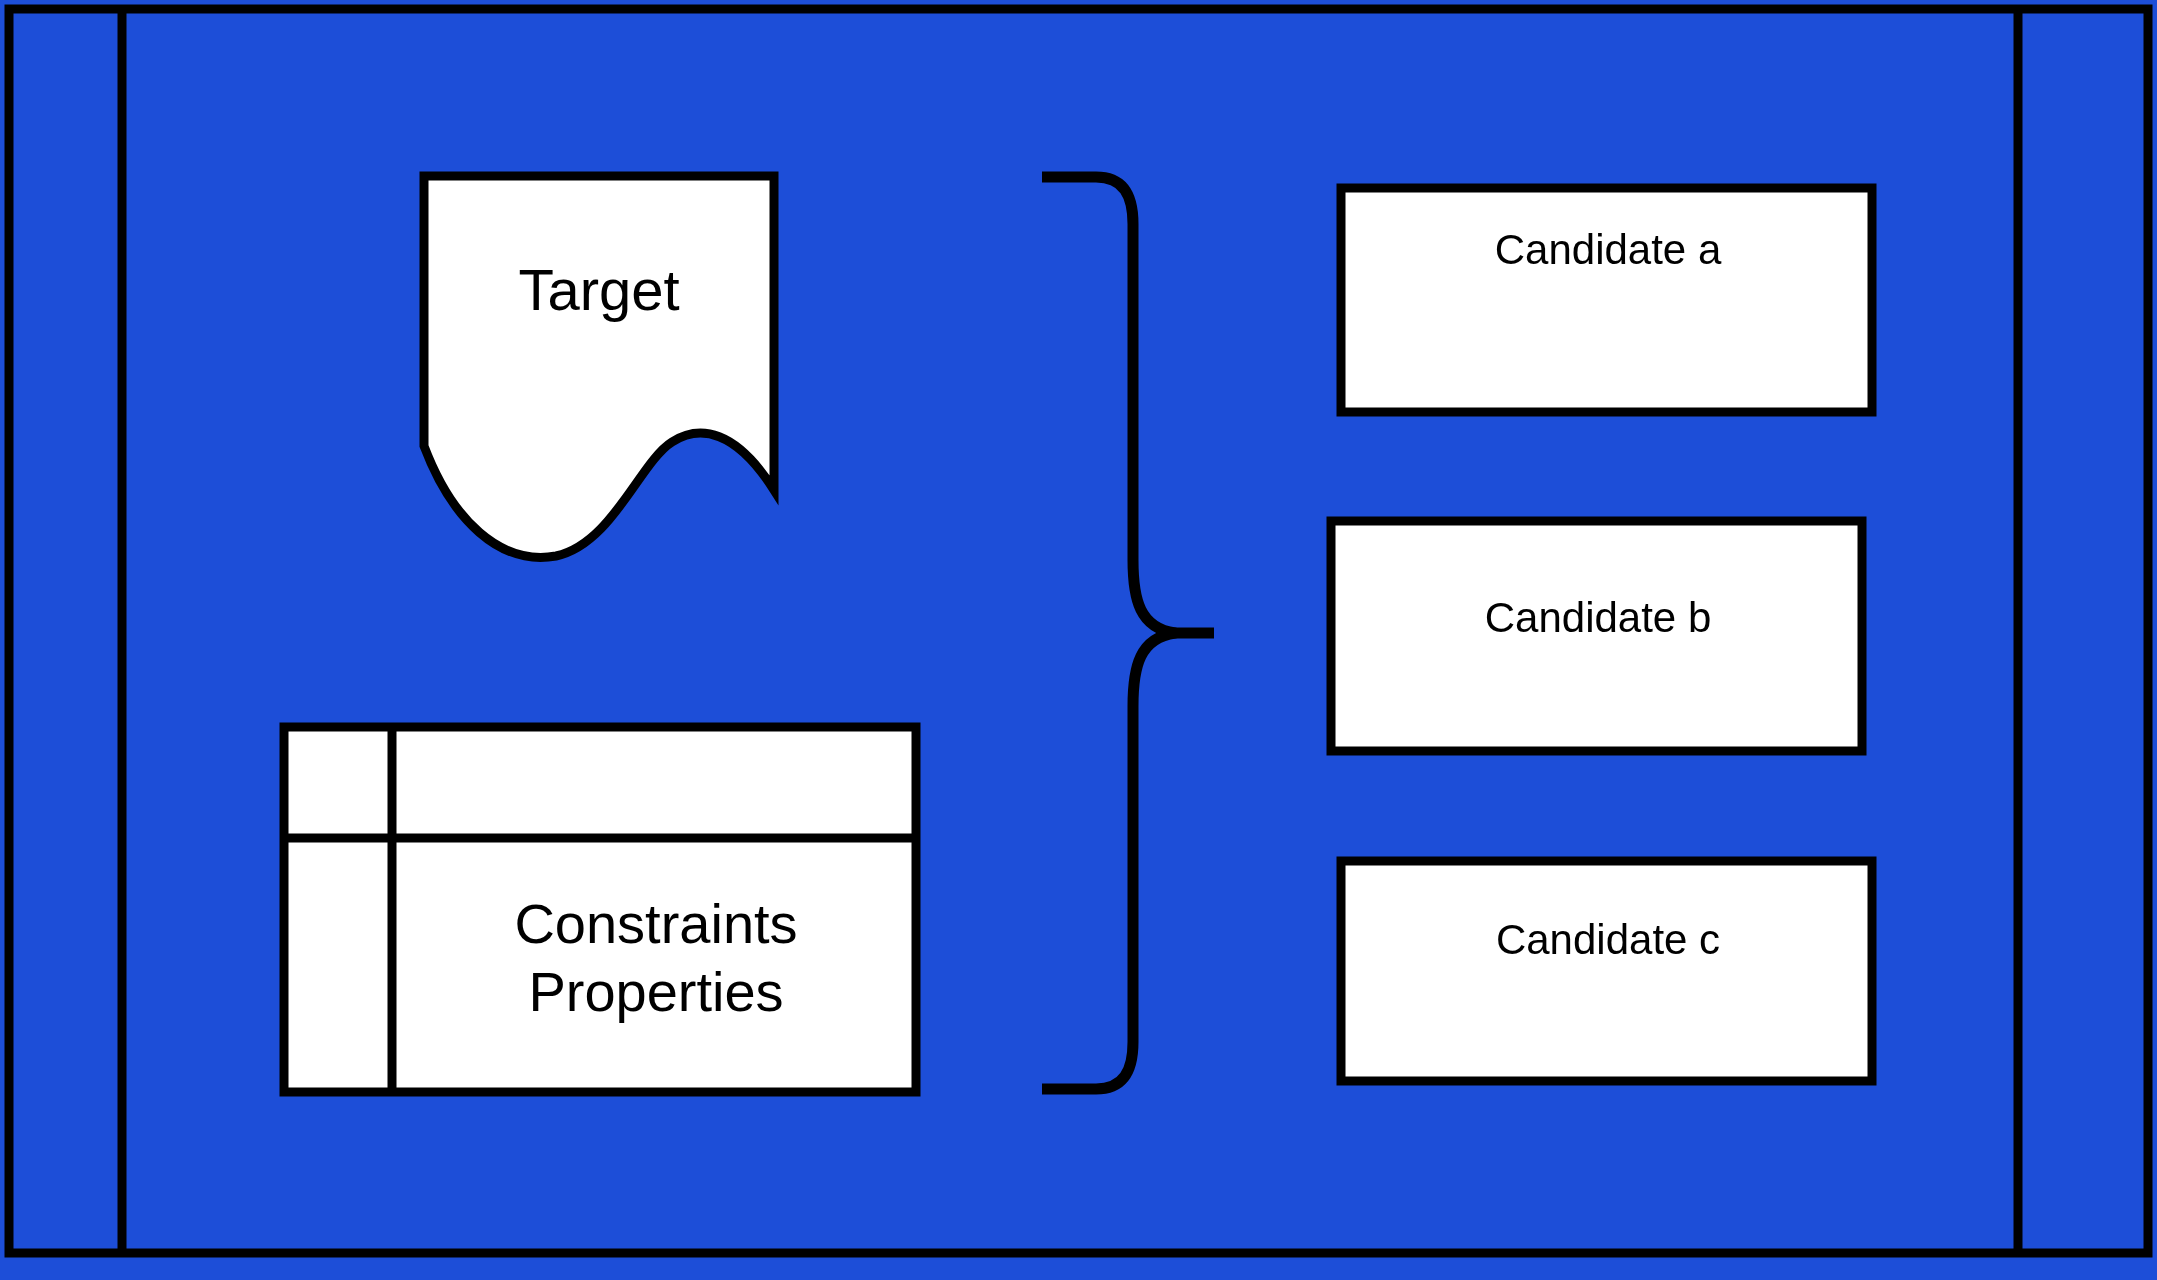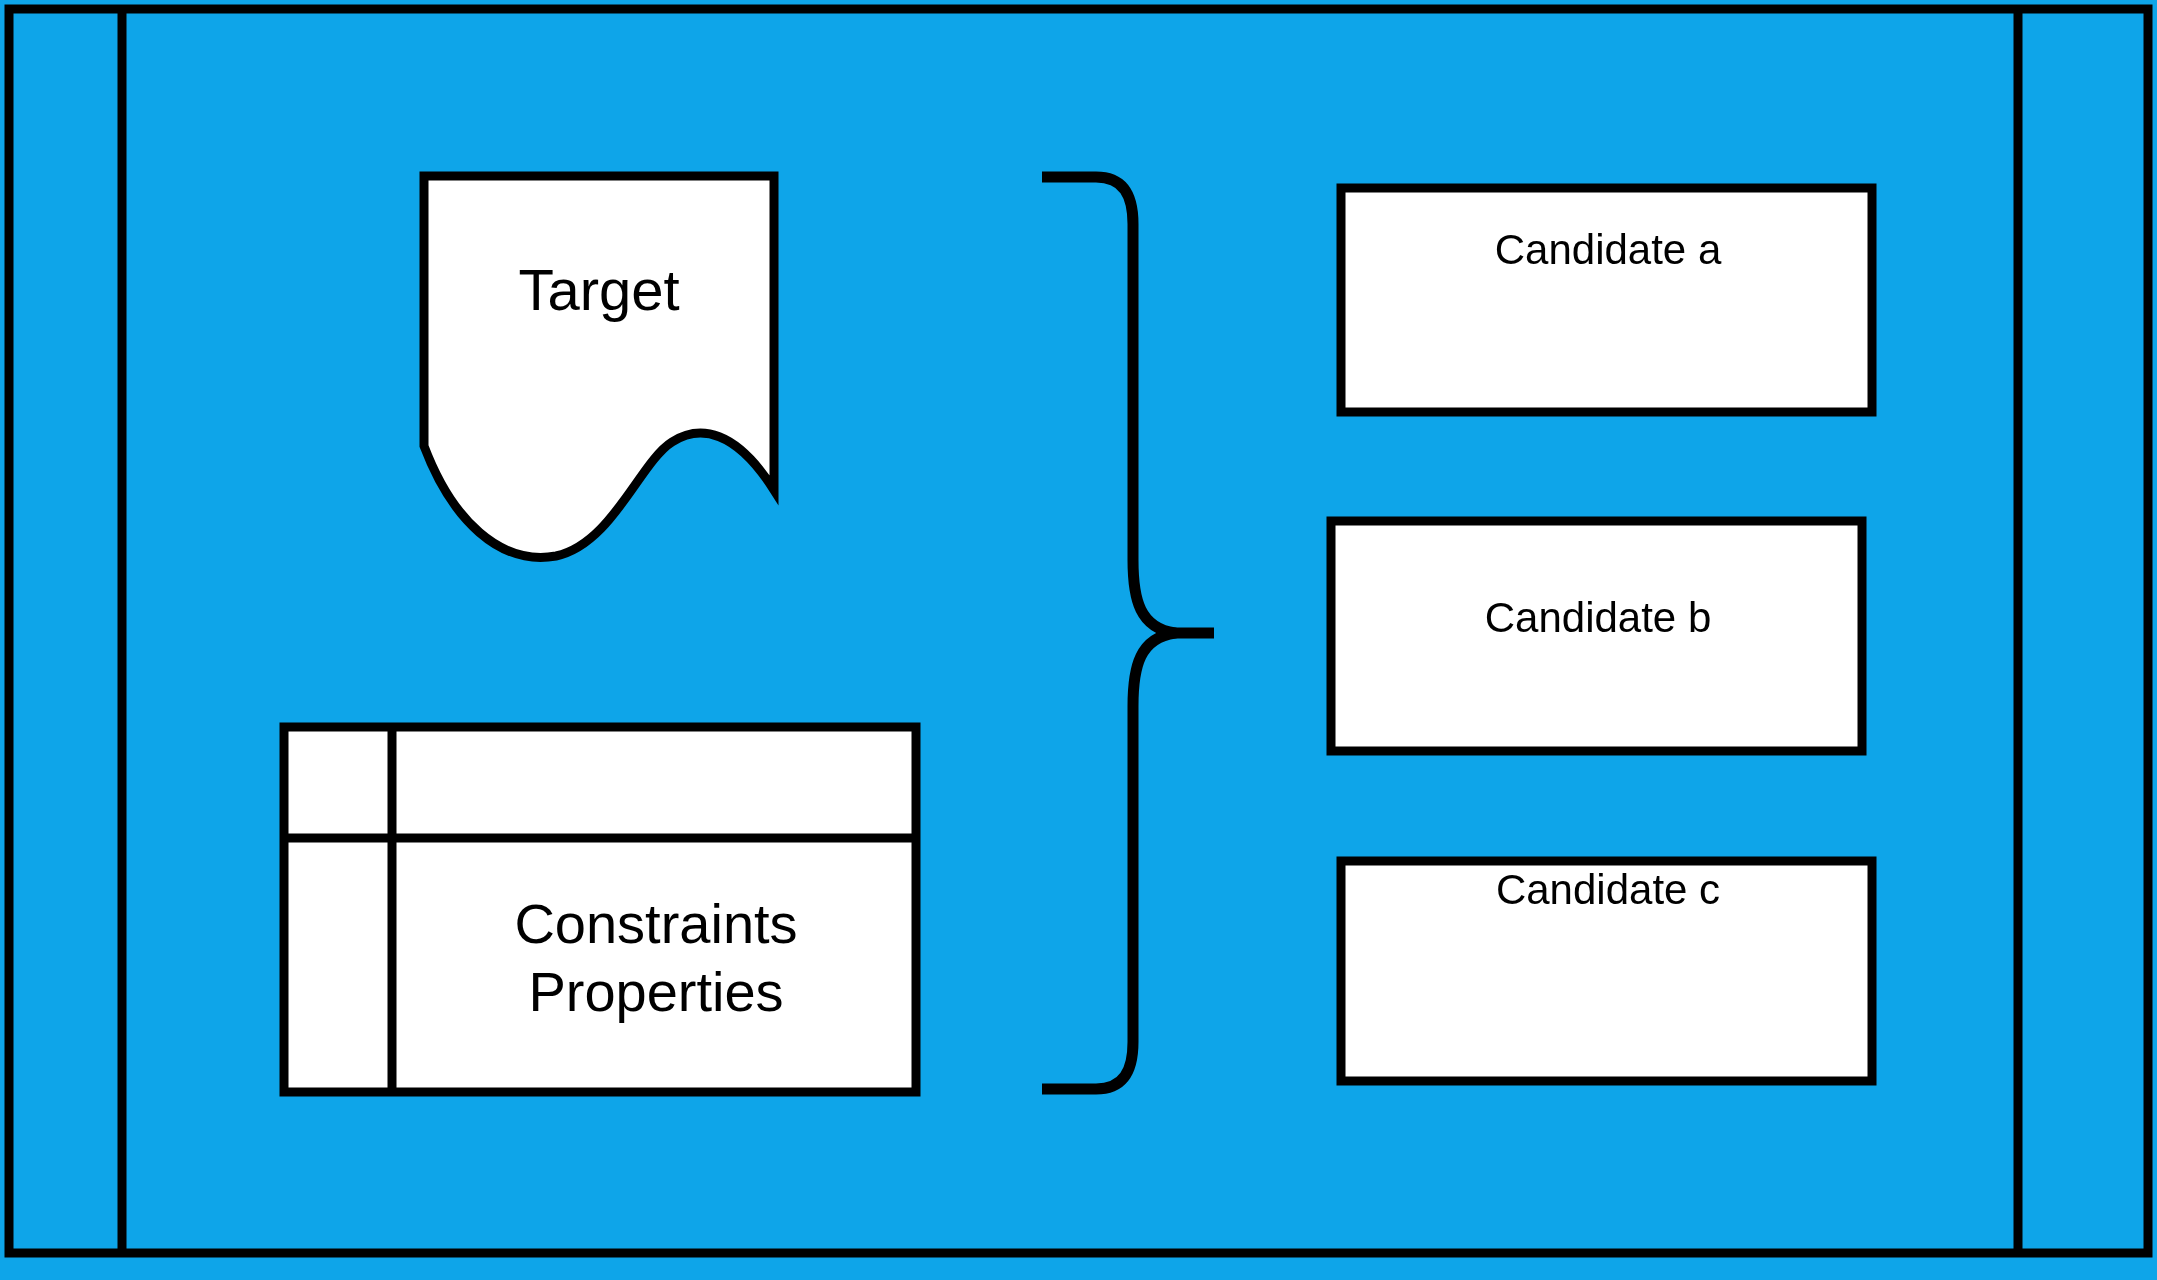--- a/index.html
+++ b/index.html
@@ -8,21 +8,21 @@
     padding: 0;
     background: #ffffff;
   }
   body {
     font-family: "Liberation Sans", sans-serif;
   }
   #canvas {
     position: relative;
     width: 2157px;
     height: 1280px;
-    background: #0ea5e9;
+    background: #1d4ed8;
     overflow: hidden;
   }
   #diagram-svg {
     position: absolute;
     left: 0;
     top: 0;
     width: 2157px;
     height: 1280px;
     display: block;
   }
@@ -47,21 +47,21 @@
     width: 512px;
     font-size: 56px;
     line-height: 1.22;
   }
   .candidate-label {
     font-size: 42px;
     line-height: 1.14;
   }
   #candidate-a-label { left: 1343px; top: 226px; width: 530px; }
   #candidate-b-label { left: 1333px; top: 594px; width: 530px; }
-  #candidate-c-label { left: 1343px; top: 866px; width: 530px; }
+  #candidate-c-label { left: 1343px; top: 916px; width: 530px; }
 </style>
 </head>
 <body>
 
 <div id="canvas">
 
   <svg id="diagram-svg" viewBox="0 0 2157 1280" xmlns="http://www.w3.org/2000/svg">
 
     <g>
 

